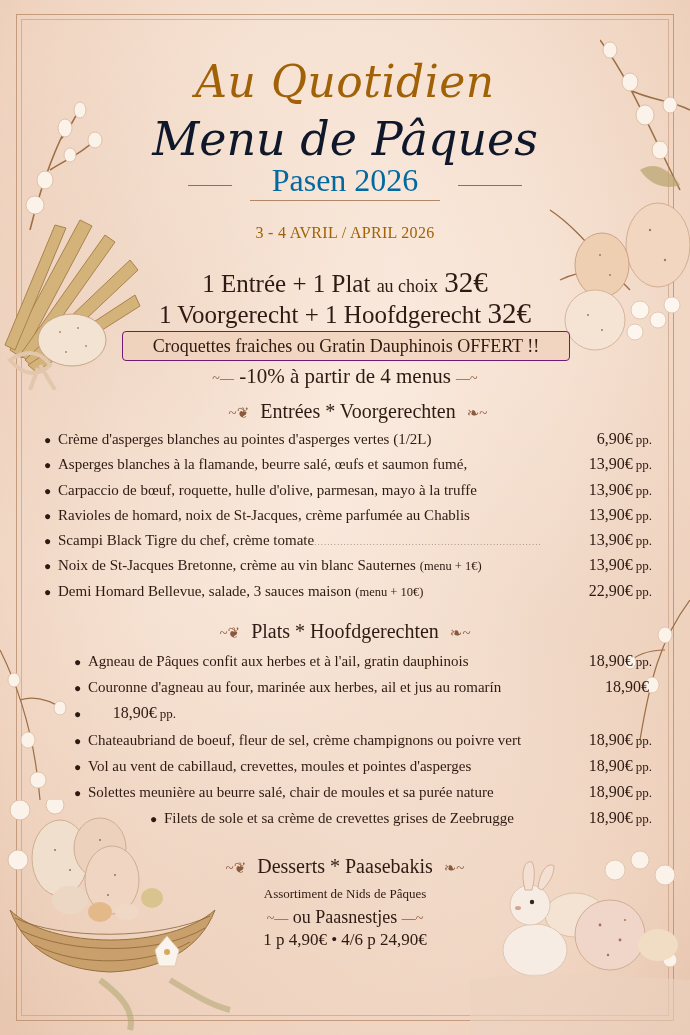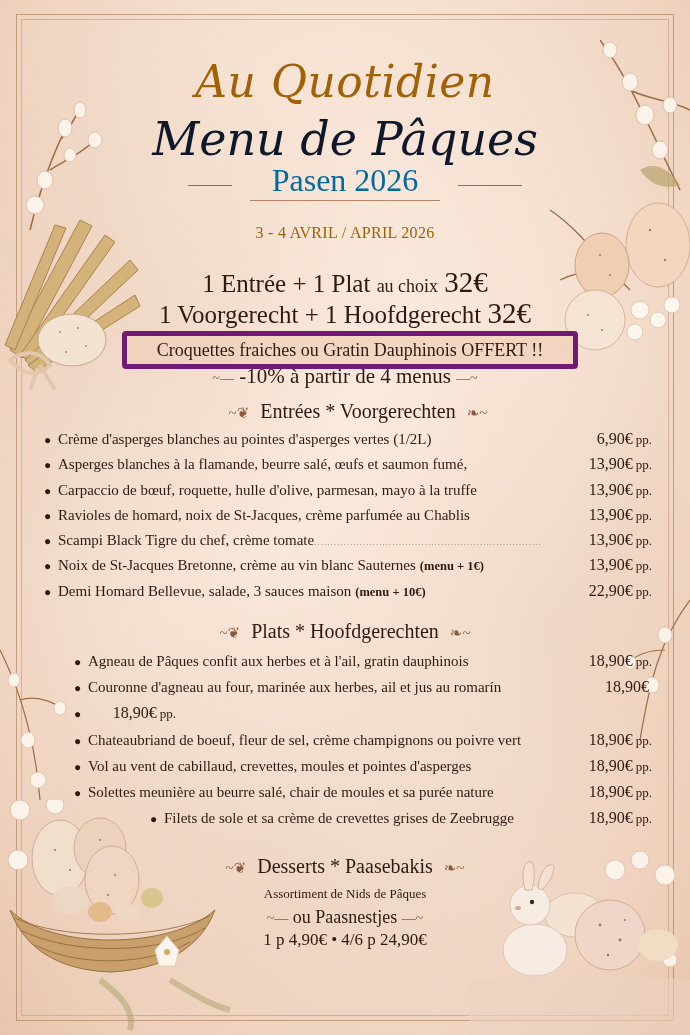--- a/index.html
+++ b/index.html
@@ -70,21 +70,21 @@
     .offer {
       position: absolute; width: 100%; text-align: center;
       font-size: 25px; color: #2e1a12;
     }
     .offer .small { font-size: 18px; }
     .offer .price { font-size: 29px; }
     .offer-1 { top: 266px; }
     .offer-2 { top: 297px; }
     .gift-box {
       position: absolute; top: 331px; left: 122px; width: 446px; height: 28px;
-      border: 5px solid #701a75; border-radius: 4px;
+      border: 1px solid #701a75; border-radius: 4px;
       background: rgba(239, 208, 186, 0.75);
       text-align: center; line-height: 28px; font-size: 18px; color: #2e1a12;
     }
     .discount {
       position: absolute; top: 364px; width: 100%; text-align: center;
       font-size: 21px; color: #2e1a12;
     }
     .swirl { color: #8a5a3c; font-size: 14px; }
 
     .section-head {
@@ -104,21 +104,21 @@
       font-size: 15px; color: #2e1a12; white-space: nowrap;
     }
     .menu-row .bullet { width: 14px; font-size: 12px; }
     .menu-row .name { flex: 1; overflow: hidden; }
     .menu-row .price { font-size: 16px; }
     .menu-row .pp { font-size: 13px; margin-left: 3px; }
     .entrees-list .price-wrap { width: 110px; text-align: right; }
     .plats-list .menu-row { font-size: 15px; height: 26.2px; }
     .plats-list .price-wrap { width: 88px; text-align: right; }
     .plats-list .menu-row.indent { padding-left: 76px; }
-    .menu-row .note { font-size: 12.5px; margin-left: 4px; font-weight: bold; }
+    .menu-row .note { font-size: 12.5px; margin-left: 4px; }
     .dots { color: #9a7a64; letter-spacing: 1px; font-size: 9px; }
 
     .dessert-line {
       position: absolute; width: 100%; text-align: center; color: #2e1a12;
     }
     .dessert-1 { top: 886px; font-size: 13px; }
     .dessert-2 { top: 907px; font-size: 18px; }
     .dessert-3 { top: 930px; font-size: 17px; }
   </style>
 </head>

